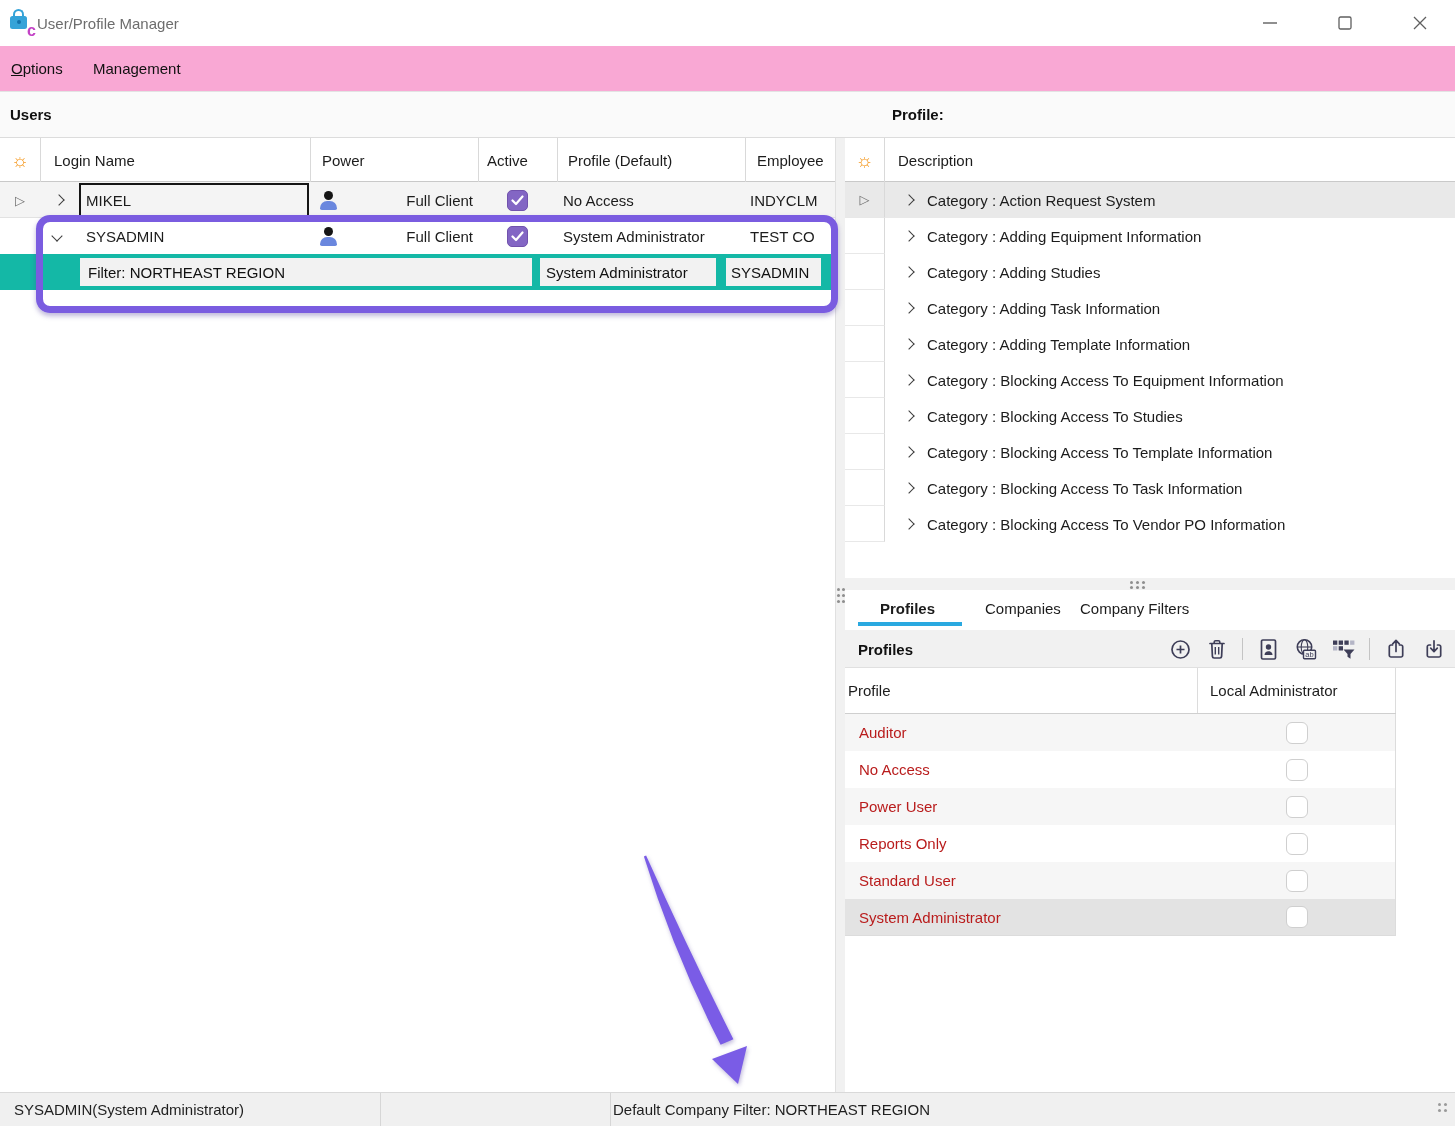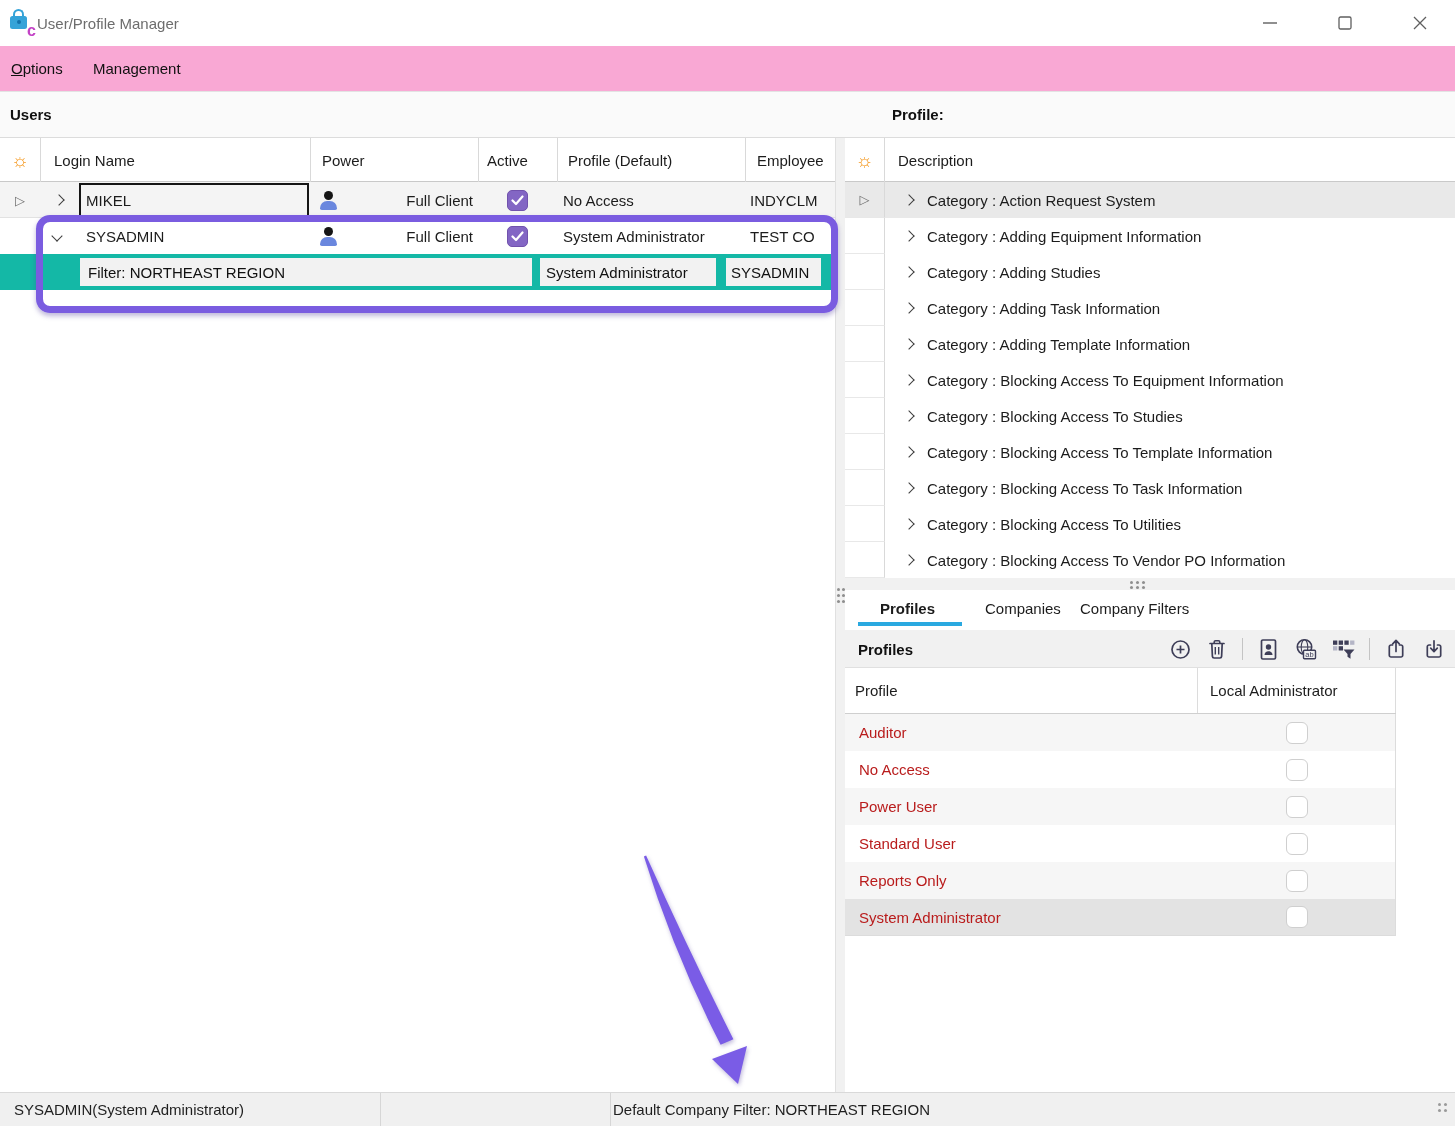--- a/index.html
+++ b/index.html
@@ -112,21 +112,21 @@
   .tab-underline { position:absolute; left:13px; top:32px; width:104px; height:4px; background:#2aa9e0; }
   .pstrip { position:absolute; left:845px; top:630px; width:610px; height:38px; background:#f1f1f1;
     border-bottom:1px solid #e0e0e0; }
   .pstrip-title { position:absolute; left:13px; top:0; height:38px; display:flex; align-items:center; font-weight:bold; color:#111; }
   .pstrip-icons { position:absolute; right:9px; top:0; height:38px; display:flex; align-items:center; gap:14px; }
   .pstrip-icons .sep { width:1px; height:22px; background:#c4c4c4; }
   .pstrip-icons svg { display:block; }
 
   .ptable { position:absolute; left:845px; top:668px; width:551px; }
   .ptable-header { display:flex; height:46px; border-bottom:1px solid #cfcfcf; background:#fff; }
-  .ptable-header .c1 { width:353px; display:flex; align-items:center; padding-left:10px; border-right:1px solid #dcdcdc; }
+  .ptable-header .c1 { width:353px; display:flex; align-items:center; padding-left:3px; border-right:1px solid #dcdcdc; }
   .ptable-header .c2 { width:198px; display:flex; align-items:center; padding-left:12px; border-right:1px solid #dcdcdc; }
   .ptable-rows > div { display:flex; height:37px; background:#fff; }
   .ptable-rows > div:nth-of-type(odd) { background:#f6f6f6; }
   .ptable-rows > div.selected { background:#e3e3e3; }
   .ptable-rows .c1 { width:353px; display:flex; align-items:center; padding-left:14px; color:#b91c1c; }
   .ptable-rows .c2 { width:198px; display:flex; align-items:center; justify-content:center; border-right:1px solid #dcdcdc; }
   .ptable-rows > div:last-of-type { border-bottom:1px solid #dcdcdc; }
   .cb-empty { width:22px; height:22px; background:#fff; border:1px solid #cfcfcf; border-radius:6px; }
 
   
@@ -417,29 +417,20 @@
         <div class="desc-row">
           <div class="dgut">
             <span class="marker">▷</span>
           </div>
           <div class="dcell">
             <span class="chev right"></span>
             <span>Category : Blocking Access To Task Information</span>
           </div>
         </div>
 
-        <div class="desc-row">
-          <div class="dgut">
-            <span class="marker">▷</span>
-          </div>
-          <div class="dcell">
-            <span class="chev right"></span>
-            <span>Category : Blocking Access To Utilities</span>
-          </div>
-        </div>
 
         <div class="desc-row">
           <div class="dgut">
             <span class="marker">▷</span>
           </div>
           <div class="dcell">
             <span class="chev right"></span>
             <span>Category : Blocking Access To Vendor PO Information</span>
           </div>
         </div>
@@ -539,28 +530,28 @@
         </div>
 
         <div>
           <div class="c1">Power User</div>
           <div class="c2">
             <span class="cb-empty"></span>
           </div>
         </div>
 
         <div>
-          <div class="c1">Standard User</div>
+          <div class="c1">Reports Only</div>
           <div class="c2">
             <span class="cb-empty"></span>
           </div>
         </div>
 
         <div>
-          <div class="c1">Reports Only</div>
+          <div class="c1">Standard User</div>
           <div class="c2">
             <span class="cb-empty"></span>
           </div>
         </div>
 
         <div class="selected">
           <div class="c1">System Administrator</div>
           <div class="c2">
             <span class="cb-empty"></span>
           </div>

